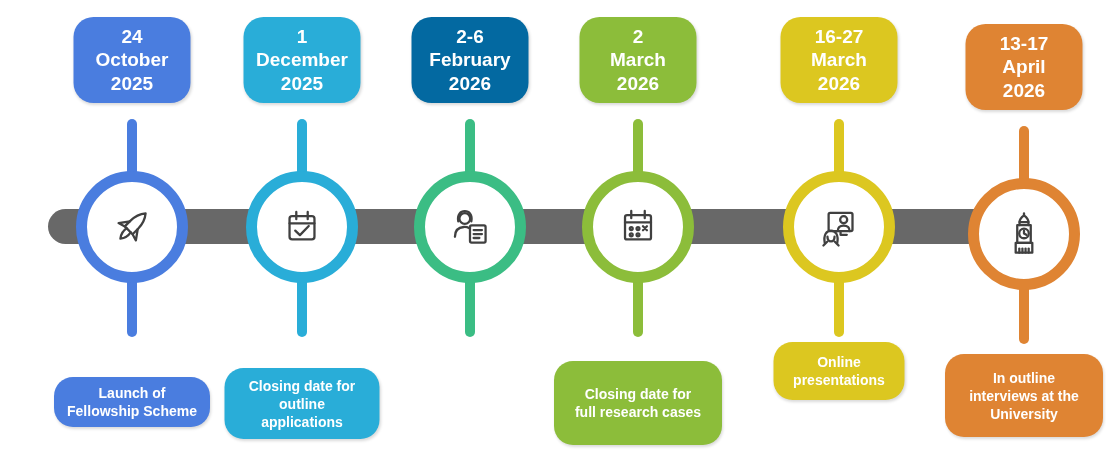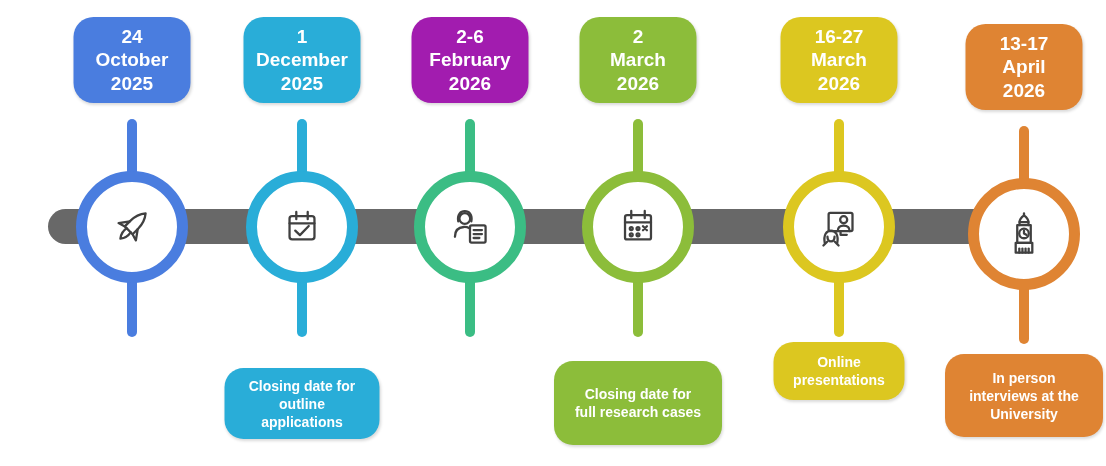--- a/index.html
+++ b/index.html
@@ -123,40 +123,42 @@
     <div class="stem stem-top" style="background: rgb(74, 125, 223);"></div>
     <div class="stem stem-bottom" style="background: rgb(74, 125, 223);"></div>
     <div class="date-box" style="background: rgb(74, 125, 223);">24
 October
 2025</div>
     <div class="ring" style="border-color: rgb(74, 125, 223);">
       <svg class="icon" style="color: rgb(64, 64, 64);">
           <use href="#rocket-icon" xlink:href="#rocket-icon"></use>
         </svg>
     </div>
+    <div class="label-box" style="background: rgb(74, 125, 223); width: 156px; top: 377px; height: 50px;">Launch of
+Fellowship Scheme</div>
   </div>
     <div class="column" style="left: 218px;">
     <div class="stem stem-top" style="background: rgb(41, 173, 216);"></div>
     <div class="stem stem-bottom" style="background: rgb(41, 173, 216);"></div>
     <div class="date-box" style="background: rgb(41, 173, 216);">1
 December
 2025</div>
     <div class="ring" style="border-color: rgb(41, 173, 216);">
       <svg class="icon" style="color: rgb(64, 64, 64);">
           <use href="#calendar-check-icon" xlink:href="#calendar-check-icon"></use>
         </svg>
     </div>
     <div class="label-box" style="background: rgb(41, 173, 216); width: 155px; top: 368px; height: 71px;">Closing date for
 outline
 applications</div>
   </div>
     <div class="column" style="left: 386px;">
     <div class="stem stem-top" style="background: rgb(59, 189, 132);"></div>
     <div class="stem stem-bottom" style="background: rgb(59, 189, 132);"></div>
-    <div class="date-box" style="background: #a21caf;">2-6
+    <div class="date-box" style="background: #0369a1;">2-6
 February
 2026</div>
     <div class="ring" style="border-color: rgb(59, 189, 132);">
       <svg class="icon" style="color: rgb(64, 64, 64);">
           <use href="#person-document-icon" xlink:href="#person-document-icon"></use>
         </svg>
     </div>
   </div>
     <div class="column" style="left: 554px;">
     <div class="stem stem-top" style="background: rgb(140, 189, 58);"></div>
@@ -176,31 +178,31 @@
     <div class="stem stem-top" style="background: rgb(220, 199, 32);"></div>
     <div class="stem stem-bottom" style="background: rgb(220, 199, 32);"></div>
     <div class="date-box" style="background: rgb(220, 199, 32);">16-27
 March
 2026</div>
     <div class="ring" style="border-color: rgb(220, 199, 32);">
       <svg class="icon" style="color: rgb(64, 64, 64);">
           <use href="#online-presentation-icon" xlink:href="#online-presentation-icon"></use>
         </svg>
     </div>
-    <div class="label-box" style="background: rgb(220, 199, 32); width: 131px; top: 342px; height: 58px; border-radius: 20px;">Online
+    <div class="label-box" style="background: rgb(220, 199, 32); width: 131px; top: 342px; height: 58px;">Online
 presentations</div>
   </div>
     <div class="column" style="left: 940px; margin-top: 7px;">
     <div class="stem stem-top" style="background: rgb(223, 132, 51);"></div>
     <div class="stem stem-bottom" style="background: rgb(223, 132, 51);"></div>
     <div class="date-box" style="background: rgb(223, 132, 51);">13-17
 April
 2026</div>
     <div class="ring" style="border-color: rgb(223, 132, 51);">
       <svg class="icon" style="color: rgb(64, 64, 64);">
           <use href="#big-ben-icon" xlink:href="#big-ben-icon"></use>
         </svg>
     </div>
-    <div class="label-box" style="background: rgb(223, 132, 51); width: 158px; top: 347px; height: 83px;">In person
+    <div class="label-box" style="background: rgb(223, 132, 51); width: 158px; top: 347px; height: 83px;">In outline
 interviews at the
 University</div>
   </div>
   </div>
 
 </body></html>

